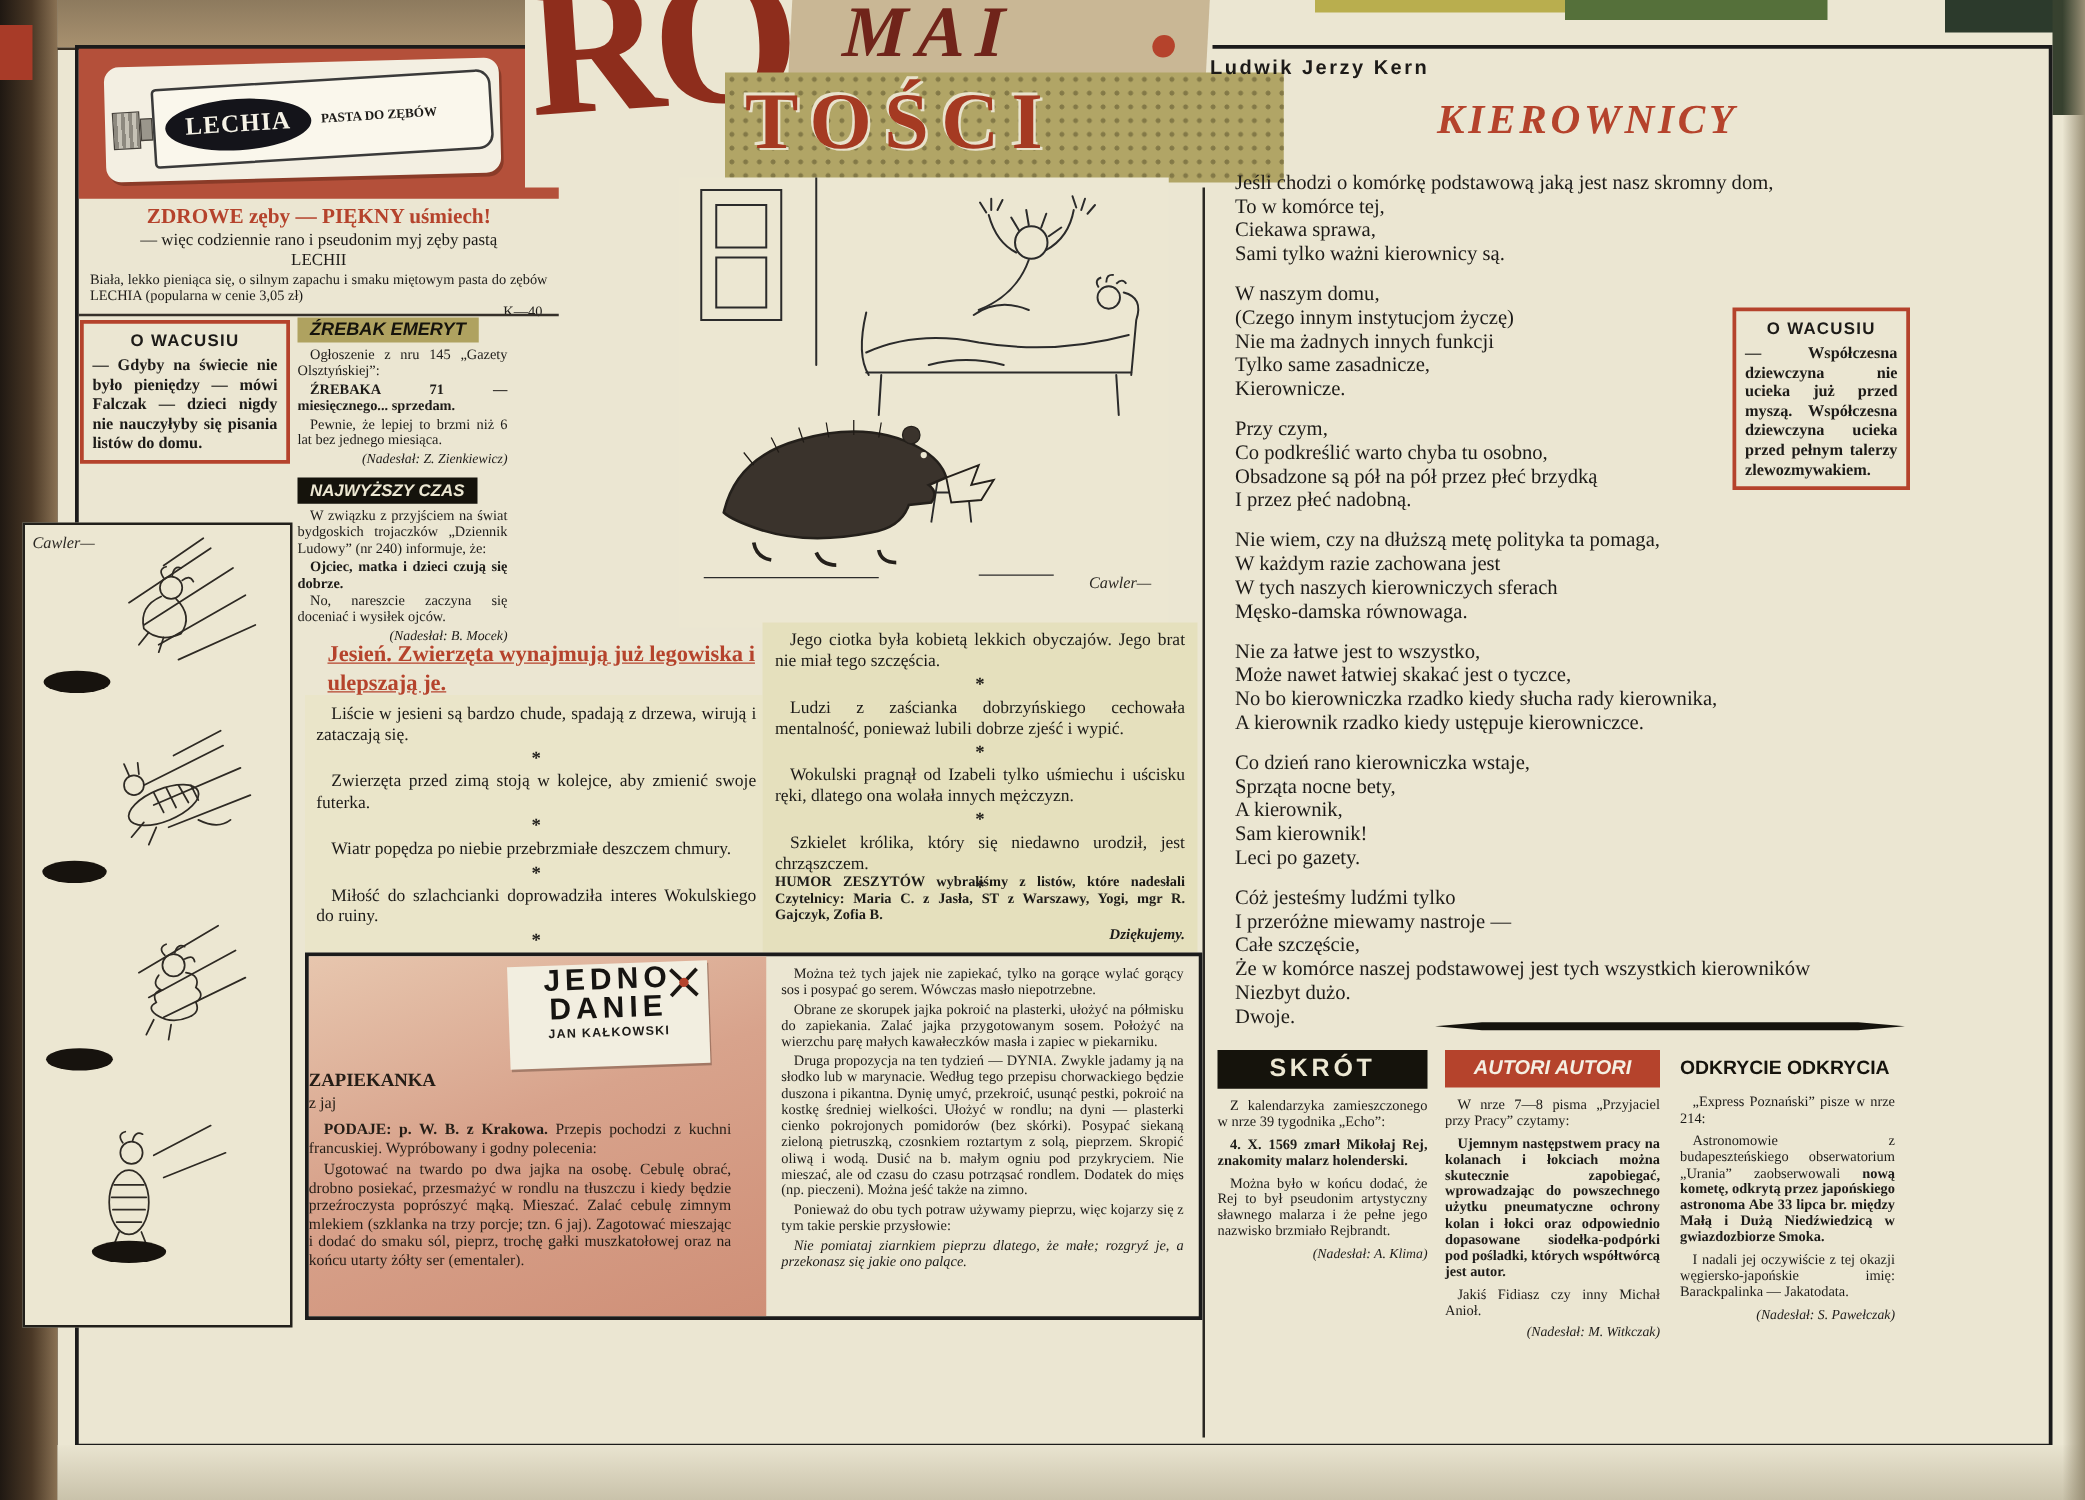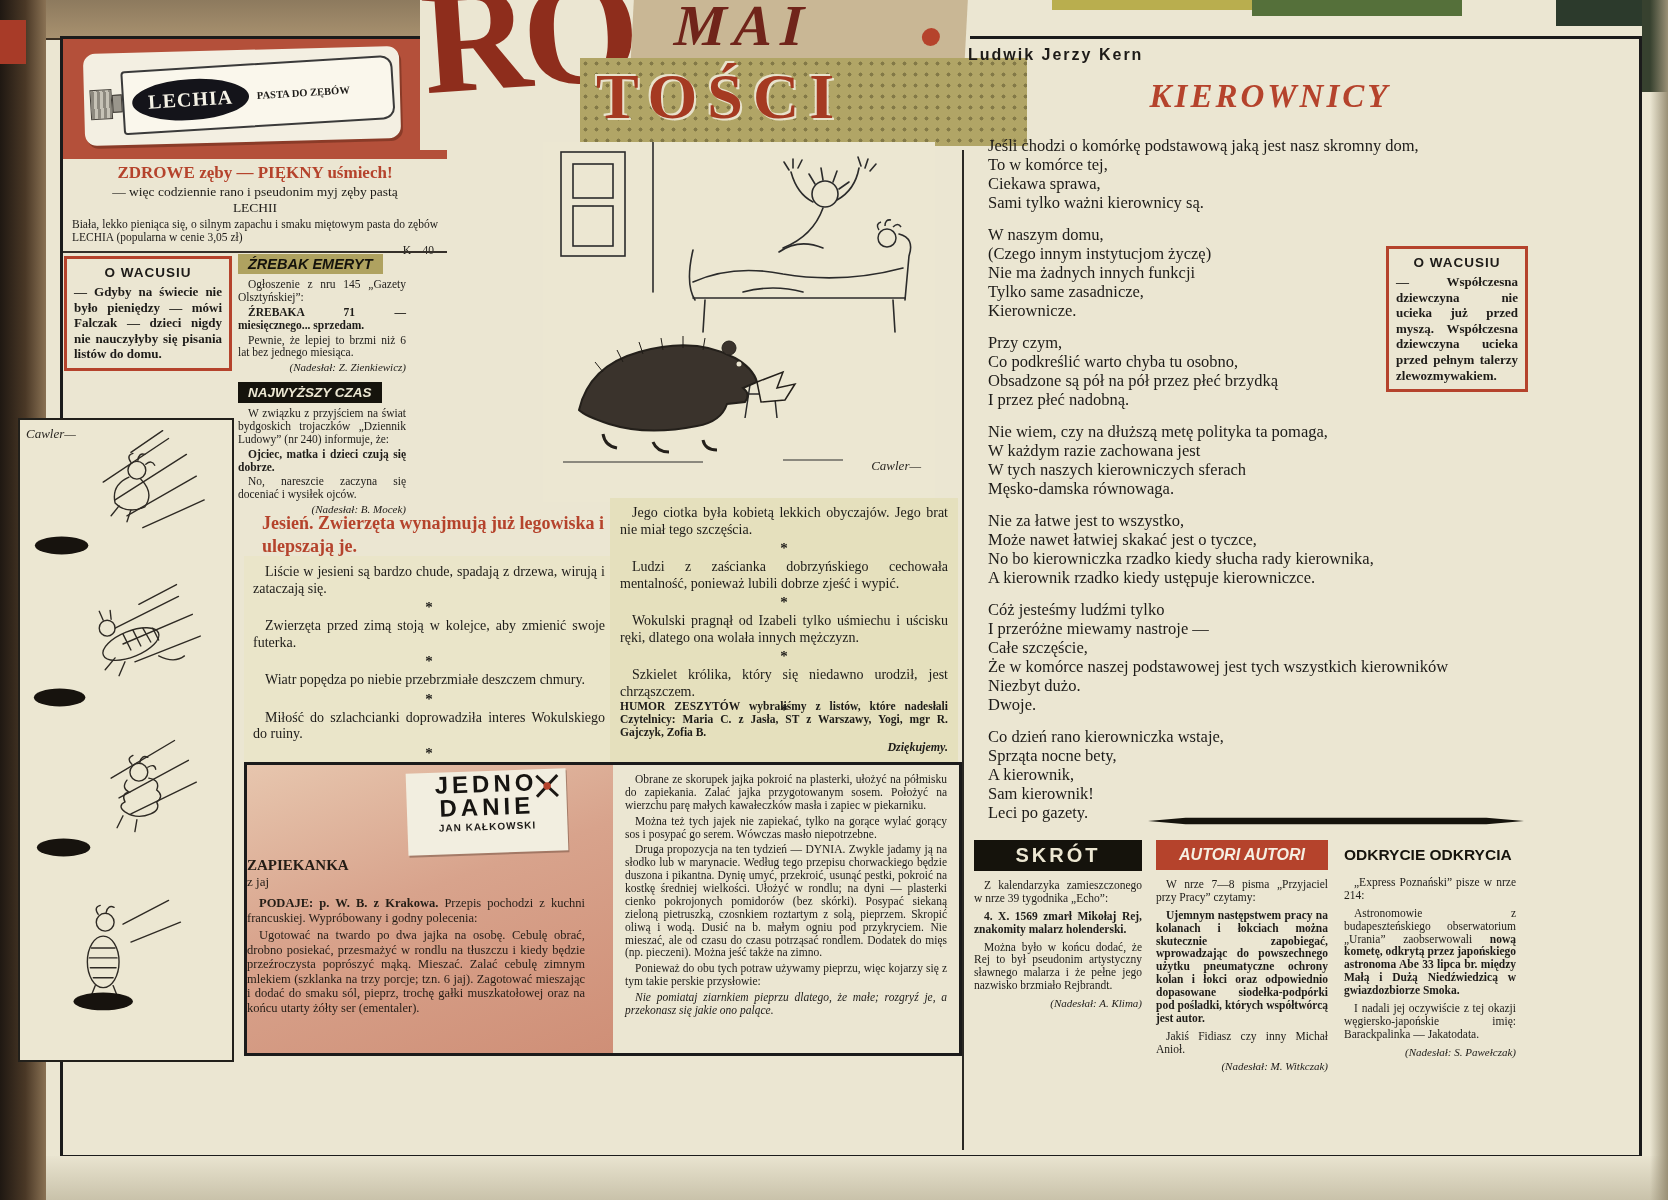--- a/index.html
+++ b/index.html
@@ -81,21 +81,21 @@
   
   .kern-author{left:968px;top:46px;font-weight:bold;font-size:16px;letter-spacing:2px;}
   .kern-title{left:985px;top:78px;width:570px;text-align:center;color:#b5432c;font-weight:bold;
               font-style:italic;font-size:33px;letter-spacing:3px;}
   .poem{left:988px;top:136px;width:600px;font-size:16.5px;line-height:19px;}
   .stanza{white-space:pre-line;margin-bottom:13px;}
 
   
   .tintR{left:610px;top:498px;width:348px;height:264px;background:#e5e0bd;}
   .tintL{left:244px;top:556px;width:366px;height:206px;background:#eae5c9;}
-  .jesien-hl{left:262px;top:512px;width:346px;color:#b5432c;font-weight:bold;font-size:18px;line-height:1.3;}
+  .jesien-hl{left:262px;top:512px;width:346px;color:#b5432c;font-weight:bold;font-size:18px;line-height:1.3;text-decoration:underline;}
   .aph{font-size:14px;line-height:1.18;text-align:justify;}
   .aph p{margin:0;text-indent:12px;}
   .star{text-align:center;font-weight:bold;font-size:15px;line-height:1;margin:3px 0;}
   .humor-note{font-size:11.5px;line-height:1.15;font-weight:bold;text-align:justify;}
   .thanks{font-style:italic;text-align:right;font-size:12px;font-weight:bold;}
 
   
   .recipe{left:244px;top:762px;width:712px;height:288px;border:3px solid #1b1b1b;background:#ebe6d2;overflow:hidden;}
   .recipe-pink{position:absolute;left:0;top:0;width:366px;height:100%;
                background:linear-gradient(160deg,#e7c6ae 0%,#d8a38c 45%,#cf8f77 100%);}
@@ -314,31 +314,31 @@
 Obsadzone są pół na pół przez płeć brzydką
 I przez płeć nadobną.</div>
     <div class="stanza">Nie wiem, czy na dłuższą metę polityka ta pomaga,
 W każdym razie zachowana jest
 W tych naszych kierowniczych sferach
 Męsko-damska równowaga.</div>
     <div class="stanza">Nie za łatwe jest to wszystko,
 Może nawet łatwiej skakać jest o tyczce,
 No bo kierowniczka rzadko kiedy słucha rady kierownika,
 A kierownik rzadko kiedy ustępuje kierowniczce.</div>
+    <div class="stanza">Co dzień rano kierowniczka wstaje,
+Sprząta nocne bety,
+A kierownik,
+Sam kierownik!
+Leci po gazety.</div>
     <div class="stanza">Cóż jesteśmy ludźmi tylko
 I przeróżne miewamy nastroje —
 Całe szczęście,
 Że w komórce naszej podstawowej jest tych wszystkich kierowników
 Niezbyt dużo.
 Dwoje.</div>
-    <div class="stanza">Co dzień rano kierowniczka wstaje,
-Sprząta nocne bety,
-A kierownik,
-Sam kierownik!
-Leci po gazety.</div>
   </div>
 
   <div class="pg rbox" style="left:1386px;top:246px;width:122px;">
     <div class="rbox-title sans">O WACUSIU</div>
     <div class="rbox-text">— Współczesna dziewczyna nie ucieka już przed myszą. Współczesna dziewczyna ucieka przed pełnym talerzy zlewozmywakiem.</div>
   </div>
 
   <div class="pg tintL"></div>
   <div class="pg tintR"></div>
   <div class="pg jesien-hl">Jesień. Zwierzęta wynajmują już legowiska i ulepszają je.</div>
@@ -387,22 +387,22 @@
       <div class="recipe-sub">z jaj</div>
       <div class="recipe-body">
         <p>
           <b>PODAJE: p. W. B. z Krakowa.</b>
           <span>Przepis pochodzi z kuchni francuskiej. Wypróbowany i godny polecenia:</span>
         </p>
         <p>Ugotować na twardo po dwa jajka na osobę. Cebulę obrać, drobno posiekać, przesmażyć w rondlu na tłuszczu i kiedy będzie przeźroczysta poprószyć mąką. Mieszać. Zalać cebulę zimnym mlekiem (szklanka na trzy porcje; tzn. 6 jaj). Zagotować mieszając i dodać do smaku sól, pieprz, trochę gałki muszkatołowej oraz na końcu utarty żółty ser (ementaler).</p>
       </div>
     </div>
     <div class="recipe-right">
+      <p>Można też tych jajek nie zapiekać, tylko na gorące wylać gorący sos i posypać go serem. Wówczas masło niepotrzebne.</p>
       <p>Obrane ze skorupek jajka pokroić na plasterki, ułożyć na półmisku do zapiekania. Zalać jajka przygotowanym sosem. Położyć na wierzchu parę małych kawałeczków masła i zapiec w piekarniku.</p>
-      <p>Można też tych jajek nie zapiekać, tylko na gorące wylać gorący sos i posypać go serem. Wówczas masło niepotrzebne.</p>
       <p>Druga propozycja na ten tydzień — DYNIA. Zwykle jadamy ją na słodko lub w marynacie. Według tego przepisu chorwackiego będzie duszona i pikantna. Dynię umyć, przekroić, usunąć pestki, pokroić na kostkę średniej wielkości. Ułożyć w rondlu; na dyni — plasterki cienko pokrojonych pomidorów (bez skórki). Posypać siekaną zieloną pietruszką, czosnkiem roztartym z solą, pieprzem. Skropić oliwą i wodą. Dusić na b. małym ogniu pod przykryciem. Nie mieszać, ale od czasu do czasu potrząsać rondlem. Dodatek do mięs (np. pieczeni). Można jeść także na zimno.</p>
       <p>Ponieważ do obu tych potraw używamy pieprzu, więc kojarzy się z tym takie perskie przysłowie:</p>
       <p class="proverb">Nie pomiataj ziarnkiem pieprzu dlatego, że małe; rozgryź je, a przekonasz się jakie ono palące.</p>
     </div>
   </div>
 
   <div class="pg divider"></div>
 
   <div class="pg col col-skrot">
     <div class="h-skrot sans">SKRÓT</div>

